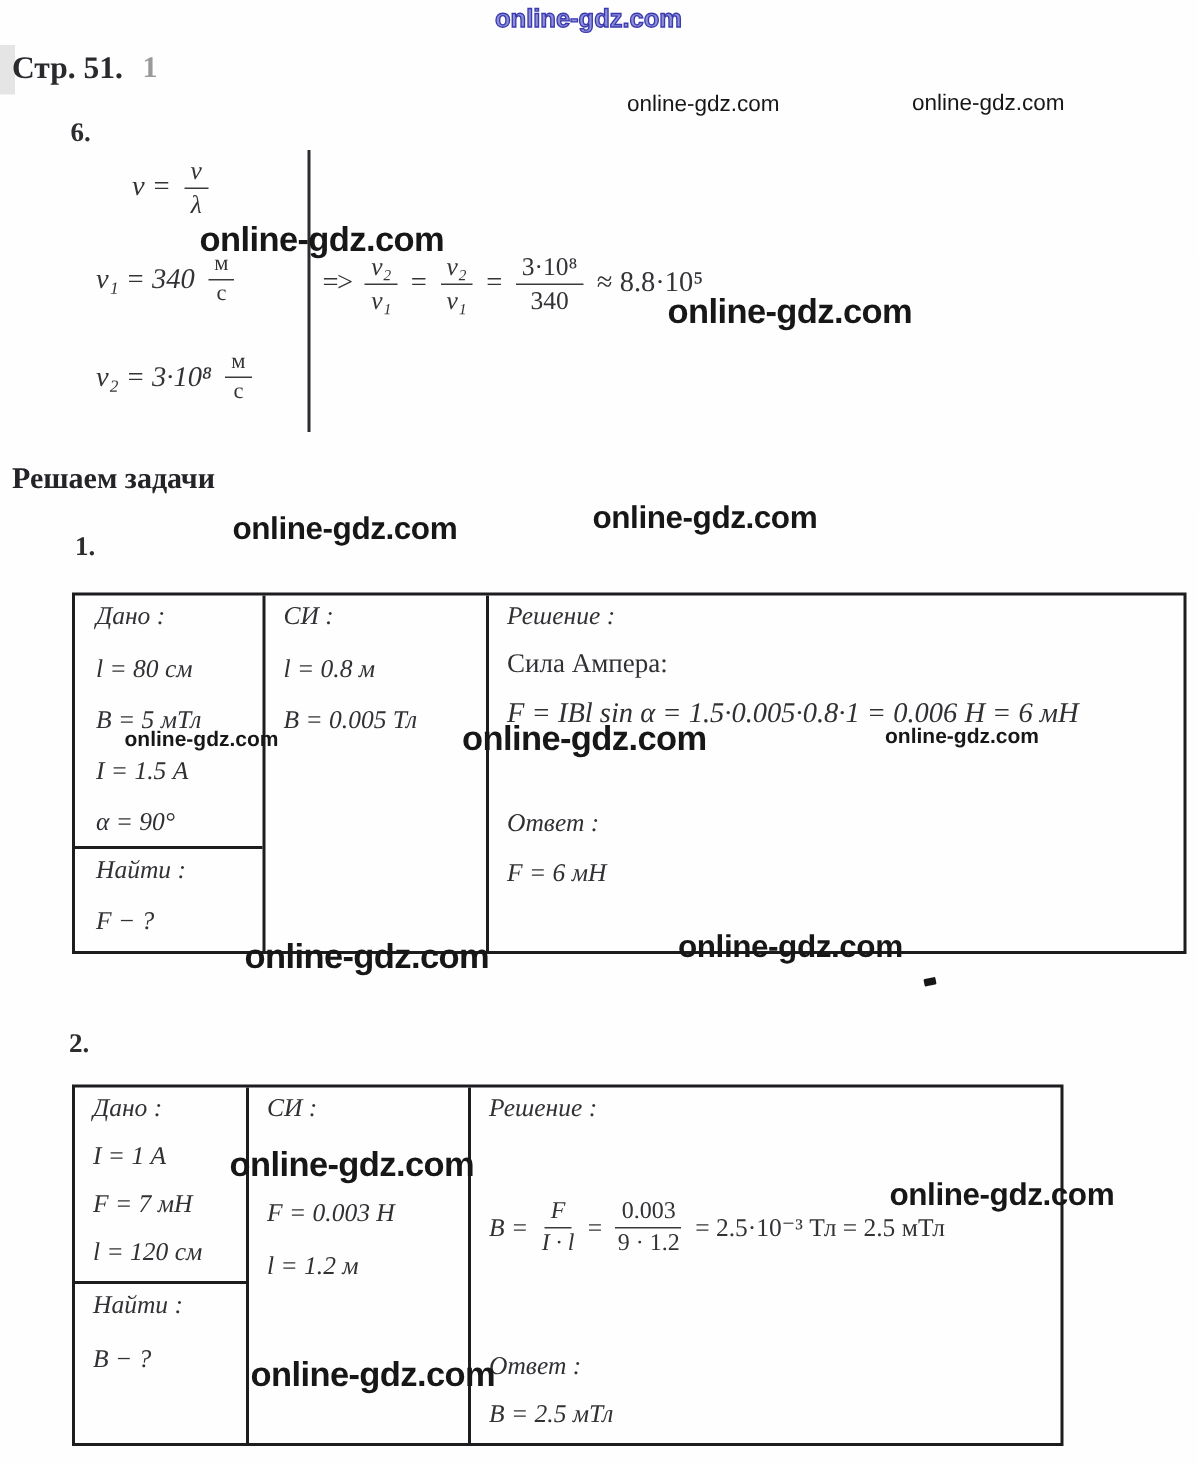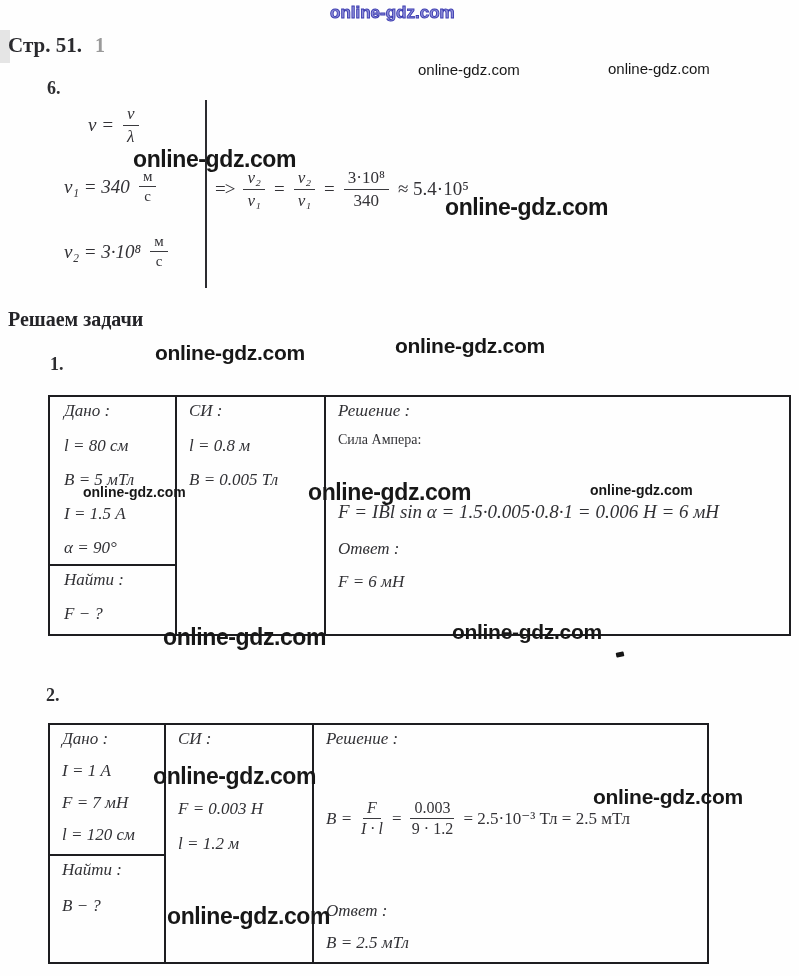--- a/index.html
+++ b/index.html
@@ -33,22 +33,22 @@
   .frac .den { padding-top:1px; }
   .fs19 { font-size:19px; } .fs17 { font-size:17px; } .fs16 { font-size:16px; } .fs15 { font-size:15px; }
   .vbar { position:absolute; width:2px; background:#2c2c30; }
 
   
   .tbox { position:absolute; border:2px solid #1d1d20; background:transparent; }
   .vline { position:absolute; top:0; bottom:0; width:2px; background:#1d1d20; }
   .hline { position:absolute; height:2px; background:#1d1d20; }
   .tline { position:absolute; font-size:17px; white-space:nowrap; color:#313135; }
   .ti { font-style:italic; }
-  .caption { font-size:14px; font-style:normal; }
-  .formula-big { font-size:19px; font-style:italic;margin-top:36px; }
+  .caption { font-size:18px; font-style:normal; }
+  .formula-big { font-size:19px; font-style:italic; }
 
   .scan-strip { position:absolute; background:#dcdcdc; opacity:0.75; }
   .scan-dot { position:absolute; width:8px; height:5px; background:#161616; transform:rotate(-12deg); border-radius:1px; }
 </style>
 </head>
 <body>
 
 <div class="page">
 
   <div class="scan-strip" style="left:0;top:30px;width:10px;height:33px"></div>
@@ -94,21 +94,21 @@
     <span class="fs19">=</span>
     <span class="frac fs17 mi">
       <span class="num">v₂</span>
       <span class="den">v₁</span>
     </span>
     <span class="fs19">=</span>
     <span class="frac fs17">
       <span class="num">3·10⁸</span>
       <span class="den">340</span>
     </span>
-    <span class="fs19">≈ 5.4·10⁵</span>
+    <span class="fs19">≈ 8.8·10⁵</span>
   </div>
 
   <span class="abs section-heading" style="left:8px;top:308px">Решаем задачи</span>
 
   <span class="abs num-label" style="left:50px;top:354px">1.</span>
 
   <div class="tbox" style="left:48px;top:395px;width:739px;height:237px">
     <div class="vline" style="left:125px"></div>
     <div class="vline" style="left:274px"></div>
     <div class="hline" style="top:167px;left:0;width:125px"></div>

